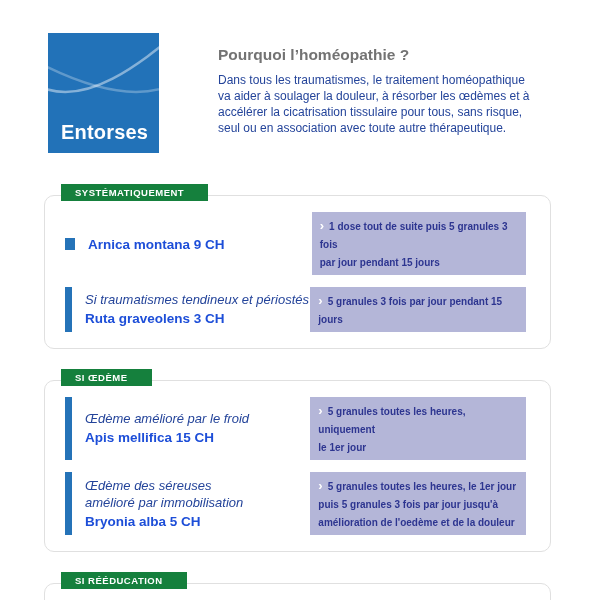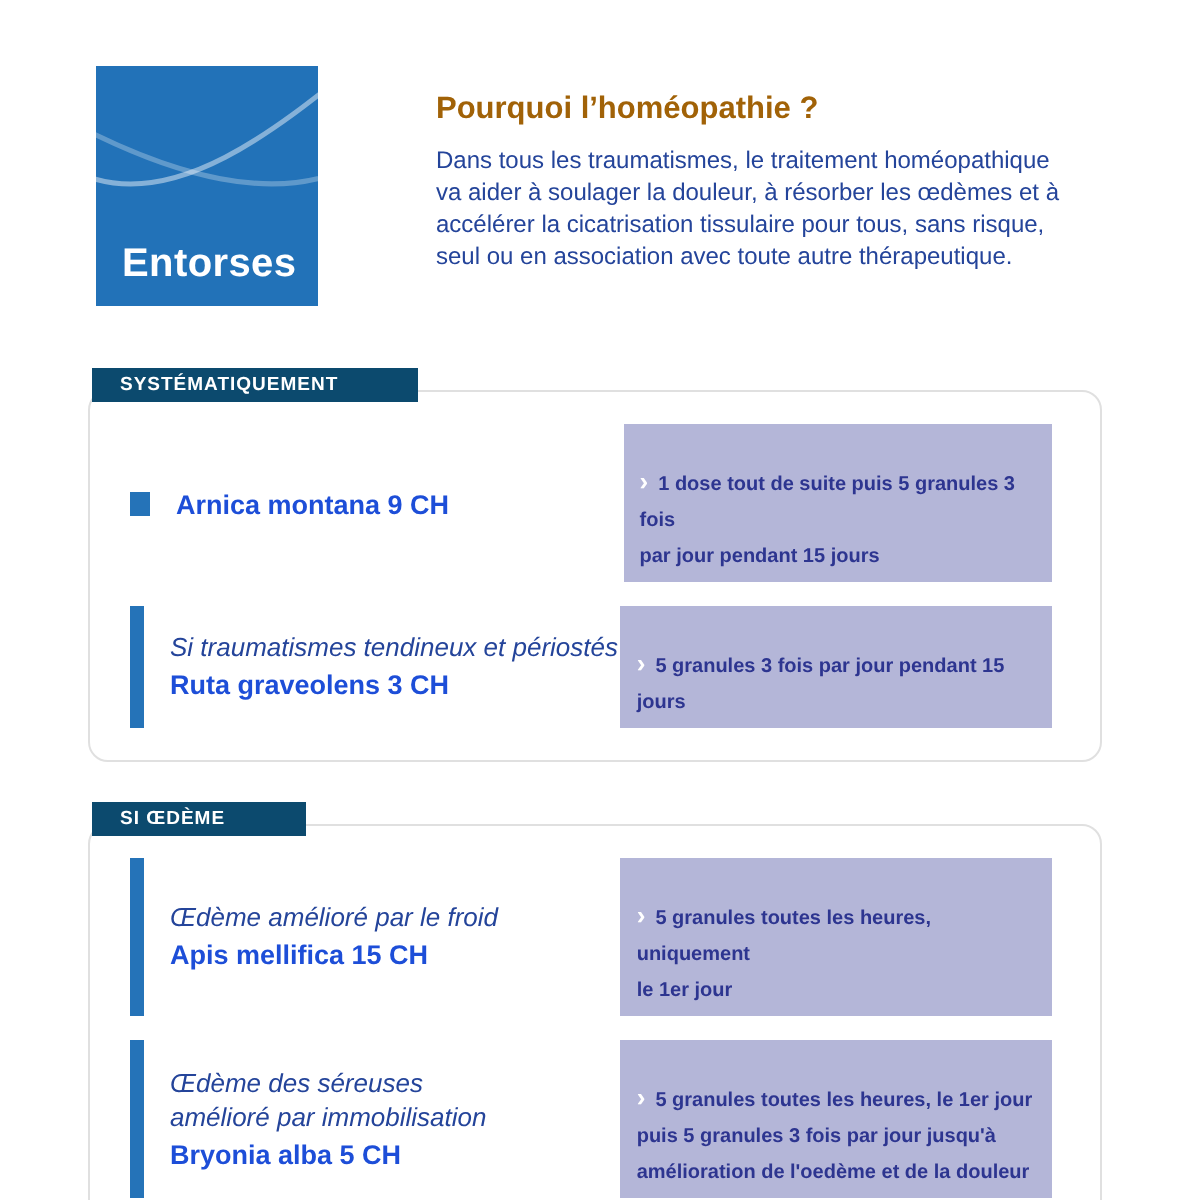--- a/index.html
+++ b/index.html
@@ -13,47 +13,47 @@
   .brand-tile {
     position:absolute; left:48px; top:33px; width:111px; height:120px;
     background:#2272b8; overflow:hidden;
   }
   .brand-tile svg { position:absolute; left:0; top:0; }
   .brand-label {
     position:absolute; left:13px; bottom:9px;
     color:#ffffff; font-size:20px; font-weight:bold; letter-spacing:0.2px;
   }
   .intro { position:absolute; left:218px; top:46px; width:348px; }
-  .intro h1 { font-size:15.5px; font-weight:bold; color:#a16207; margin-bottom:8px; }
+  .intro h1 { font-size:15.5px; font-weight:bold; color:#737373; margin-bottom:8px; }
   .intro p  { font-size:12px; line-height:16px; color:#24449a; white-space:pre-line; }
 
   
   .sections { position:absolute; left:44px; top:182px; width:507px; }
   .sec + .sec { margin-top:18px; }
   .sec-header {
-    display:inline-block; position:relative; z-index:2; margin-left:2px;
-    background:#0c4a6e; color:#fff; font-size:9.5px; font-weight:bold;
-    letter-spacing:0.5px; padding:3px 40px 3px 14px; text-transform:uppercase;
+    display:inline-block; position:relative; z-index:2; margin-left:17px;
+    background:#15803d; color:#fff; font-size:9.5px; font-weight:bold;
+    letter-spacing:0.5px; padding:3px 24px 3px 14px; text-transform:uppercase;
   }
   .card {
     position:relative; z-index:1; margin-top:-6px; background:#fff;
     border:1.5px solid #e0e0e0; border-radius:10px;
     padding:16px 24px 16px 20px;
     display:flex; flex-direction:column; gap:12px;
   }
   .row { display:flex; align-items:center; }
   .bullet { flex:none; width:7px; align-self:stretch; background:#2573b8; margin-right:13px; }
   .bullet.square { width:10px; height:12px; align-self:center; }
   .item-text { width:228px; }
   .condition { font-size:13px; line-height:17px; color:#24449a; white-space:pre-line;font-style:italic; }
   .condition:empty { display:none; }
   .remedy { font-size:13.5px; line-height:18px; font-weight:bold; color:#1d4ed8; margin-top:2px; }
   .dose {
     margin-left:auto; width:218px; background:#b4b6d8;
-    padding:20px 8px 5px 8px;
+    padding:4px 8px 5px 8px;
   }
   .chev {
     color:#ffffff; font-weight:bold; font-size:13px; line-height:13.5px;
     margin-right:5px;
   }
   .dose-text {
     font-size:10px; line-height:13.5px; font-weight:bold; color:#2d3590;
     white-space:pre-line;
   }
 </style>

